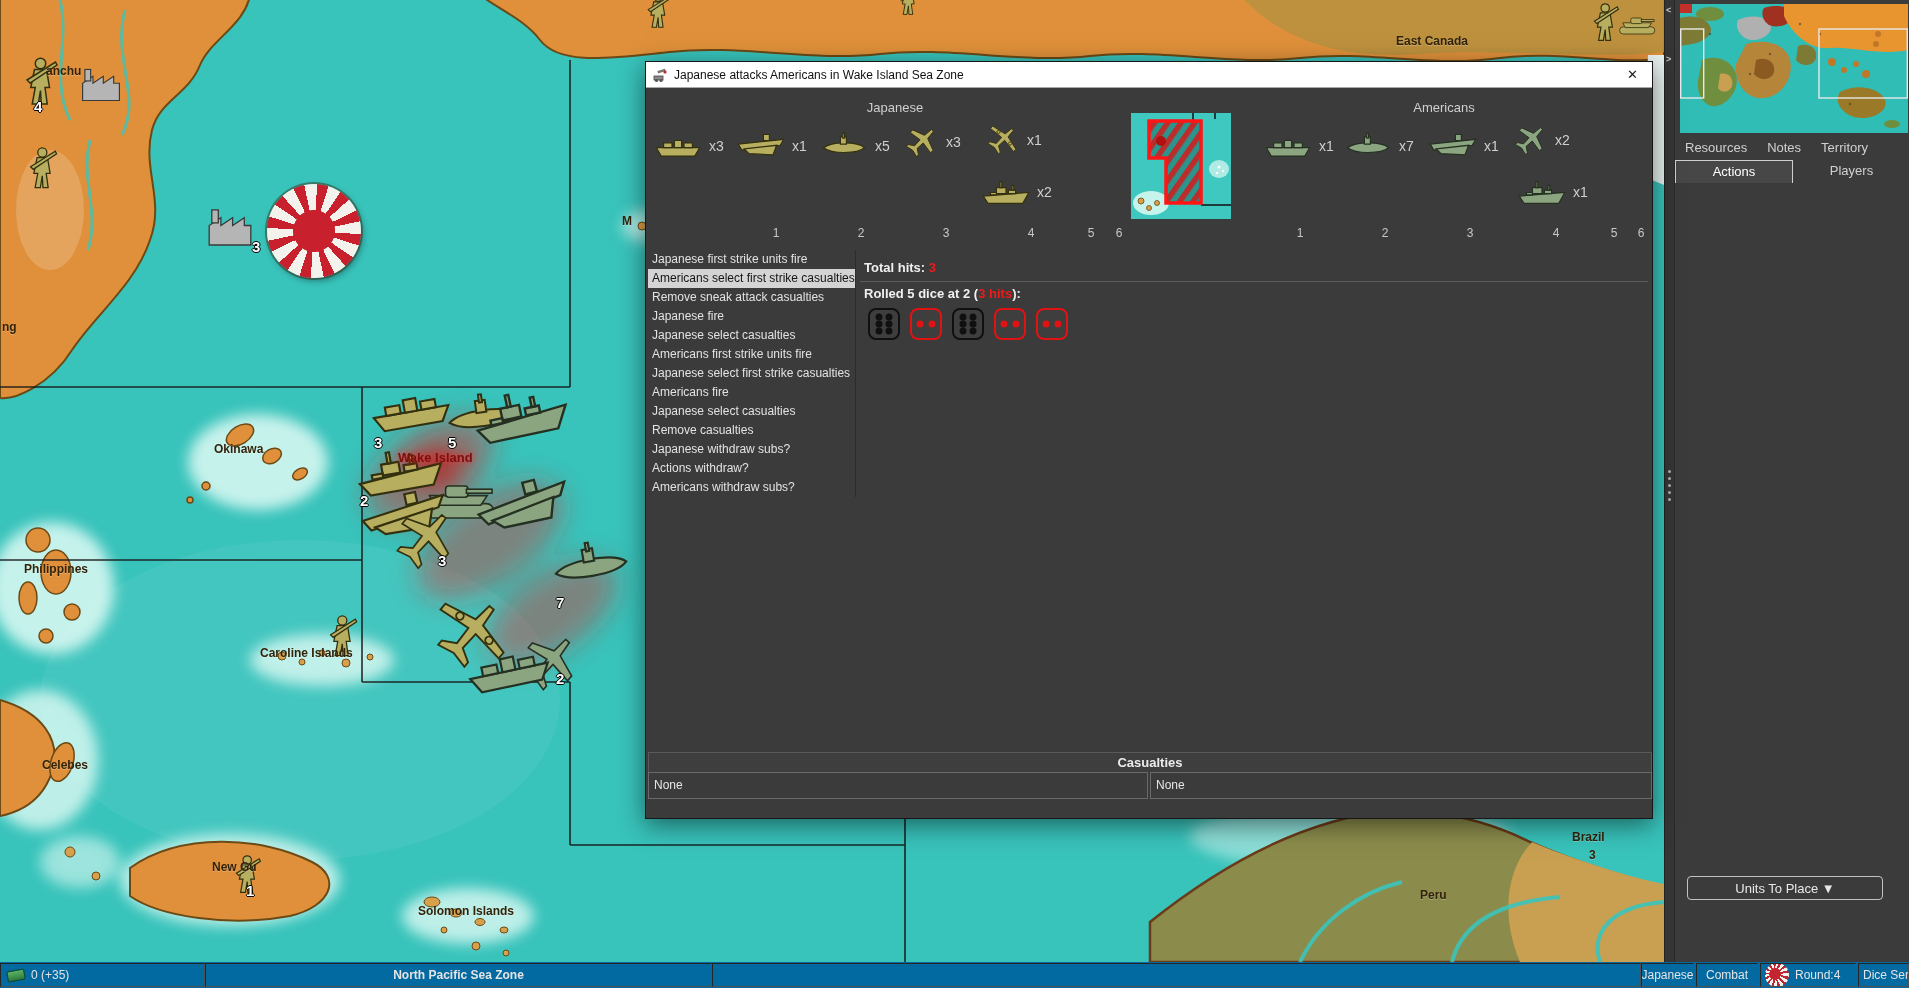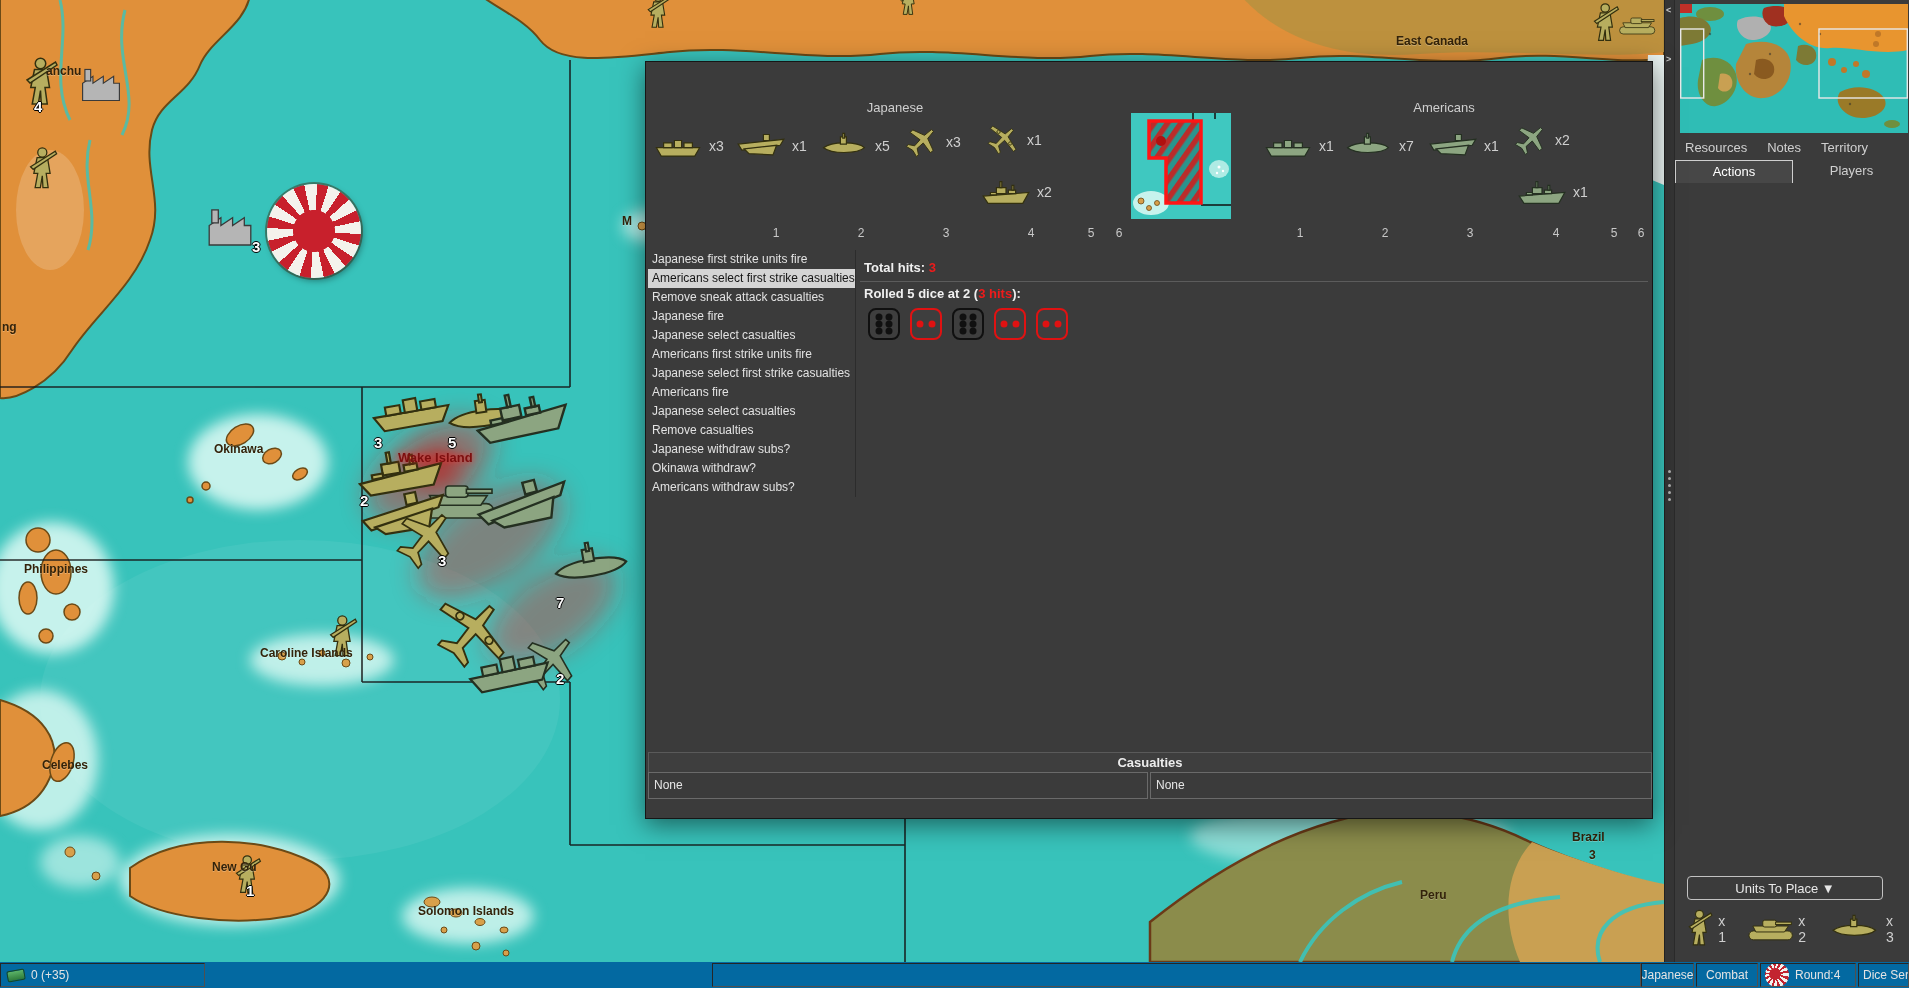--- a/index.html
+++ b/index.html
@@ -405,43 +405,34 @@
     <div class="tabs-top" id="tabs-top">
         <span>Resources</span>
         <span>Notes</span>
         <span>Territory</span>
       </div>
     <div class="tabs-bottom" id="tabs-bottom">
         <span class="tab2 active" style="left: 0px; width: 118px;">Actions</span>
         <span class="tab2" style="left: 120px; width: 113px;">Players</span>
       </div>
     <button class="utp-btn">Units To Place ▼</button>
-    <div class="utp-units" id="utp-units">
-        <div style="display: flex; align-items: center; margin-left: 6px;">
-          <svg width="30" height="46" viewBox="0 0 24 36" class="jp">
-            <use href="#sym-infantry" width="24" height="36"></use>
-          </svg>
-          <span class="cnt">x 1</span>
-        </div>
-        <div style="display: flex; align-items: center; margin-left: 6px;">
-          <svg width="52" height="30" viewBox="0 0 48 28" class="jp">
-            <use href="#sym-tank" width="48" height="28"></use>
-          </svg>
-          <span class="cnt">x 2</span>
-        </div>
-        <div style="display: flex; align-items: center; margin-left: 6px;">
-          <svg width="60" height="30" viewBox="0 0 40 24" class="jp">
-            <use href="#sym-submarine" width="40" height="24"></use>
-          </svg>
-          <span class="cnt">x 3</span>
-        </div>
-      </div>
   </aside>
 
   <div class="dialog">
+    <div class="titlebar">
+      <svg class="t-icon" viewBox="0 0 16 16">
+        <rect x="2" y="9" width="9" height="4" fill="#8a8a8a" stroke="#444" stroke-width="0.8"></rect>
+        <rect x="6" y="4" width="8" height="2.4" fill="#777" transform="rotate(-18 6 6)"></rect>
+        <circle cx="4.5" cy="13.5" r="1.6" fill="#555"></circle>
+          <circle cx="9" cy="13.5" r="1.6" fill="#555"></circle>
+        <circle cx="13" cy="5" r="1.6" fill="#c22"></circle>
+      </svg>
+      <span>Japanese attacks Americans in Wake Island Sea Zone</span>
+      <span class="t-close">✕</span>
+    </div>
 
     <span class="side-label" style="left:249px">Japanese</span>
     <span class="side-label" style="left:798px">Americans</span>
     <div id="attacker-units">
         <div class="unit-entry" style="left: 8px; top: 64px;">
           <svg width="48" height="29" viewBox="0 0 40 24" class="jp">
             <use href="#sym-transport" width="40" height="24"></use>
           </svg>
           <span class="cnt">x3</span>
         </div>
@@ -553,21 +544,21 @@
         <li class="sel">Americans select first strike casualties</li>
         <li>Remove sneak attack casualties</li>
         <li>Japanese fire</li>
         <li>Japanese select casualties</li>
         <li>Americans first strike units fire</li>
         <li>Japanese select first strike casualties</li>
         <li>Americans fire</li>
         <li>Japanese select casualties</li>
         <li>Remove casualties</li>
         <li>Japanese withdraw subs?</li>
-        <li>Okinawa withdraw?</li>
+        <li>Actions withdraw?</li>
         <li>Americans withdraw subs?</li>
       </ul>
 
     <div class="results">
       <div class="total-hits">
         <span>Total hits:</span>
         <span class="red">3</span>
       </div>
       <div class="res-sep"></div>
       <div class="rolled">
@@ -608,20 +599,23 @@
     <div class="cas-header">Casualties</div>
     <div class="cas-pane cas-left">None</div>
     <div class="cas-pane cas-right">None</div>
   </div>
 
   <footer class="statusbar">
     <div class="seg" style="left:0;width:205px">
       <span class="money-icon"></span>
       <span>0 (+35)</span>
     </div>
+    <div class="seg center" style="left:205px;width:507px">
+      <span class="bold">North Pacific Sea Zone</span>
+    </div>
     <div class="seg" style="left:712px;width:929px"></div>
     <div class="seg center" style="left:1641px;width:53px">
       <span>Japanese</span>
     </div>
     <div class="seg center" style="left:1696px;width:62px">
       <span>Combat</span>
     </div>
     <div class="seg" style="left:1760px;width:96px">
       <span class="sun"></span>
       <span>Round:4</span>

